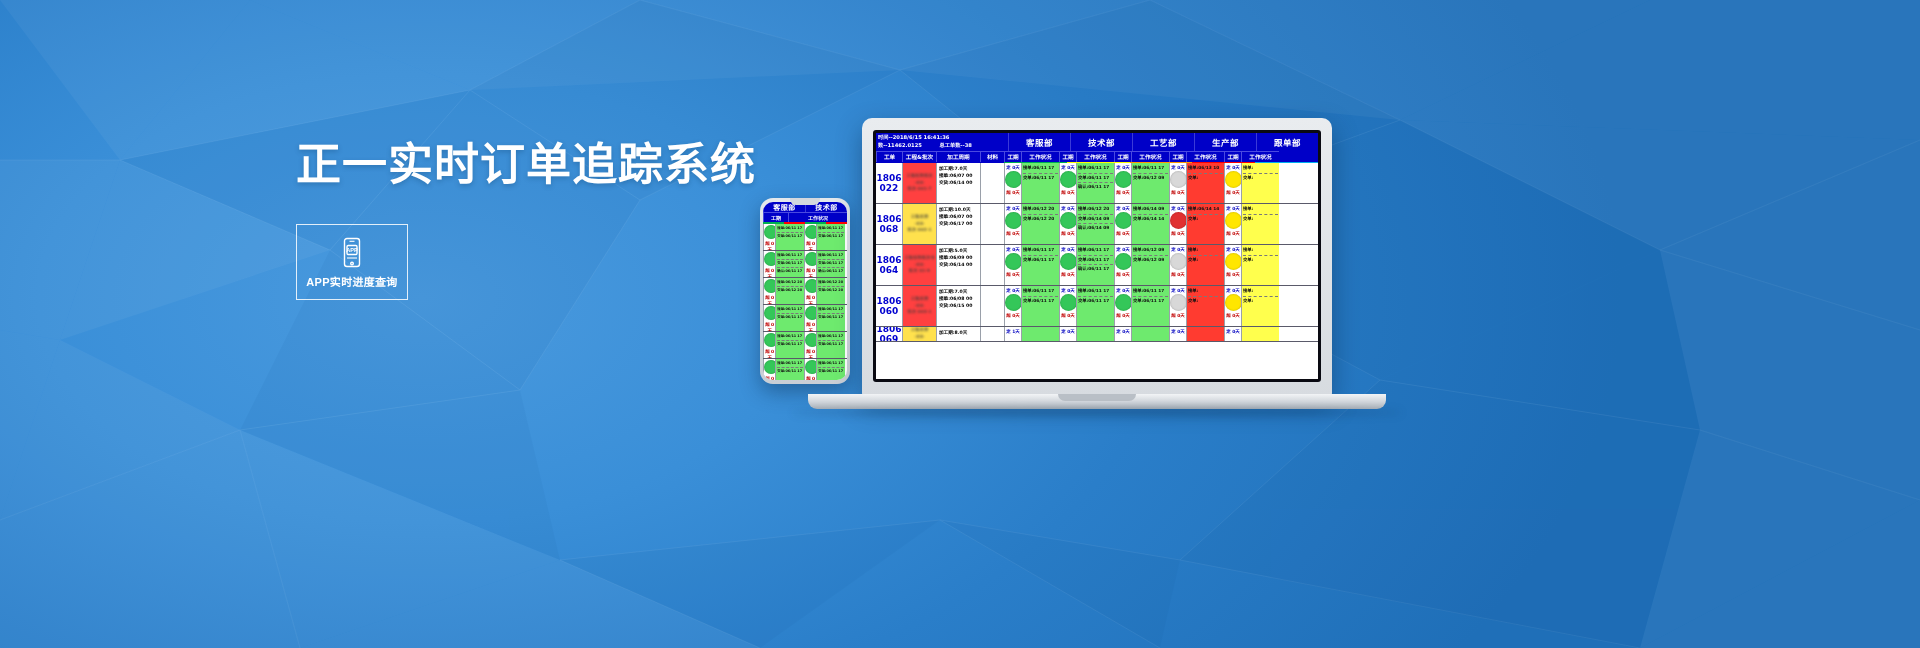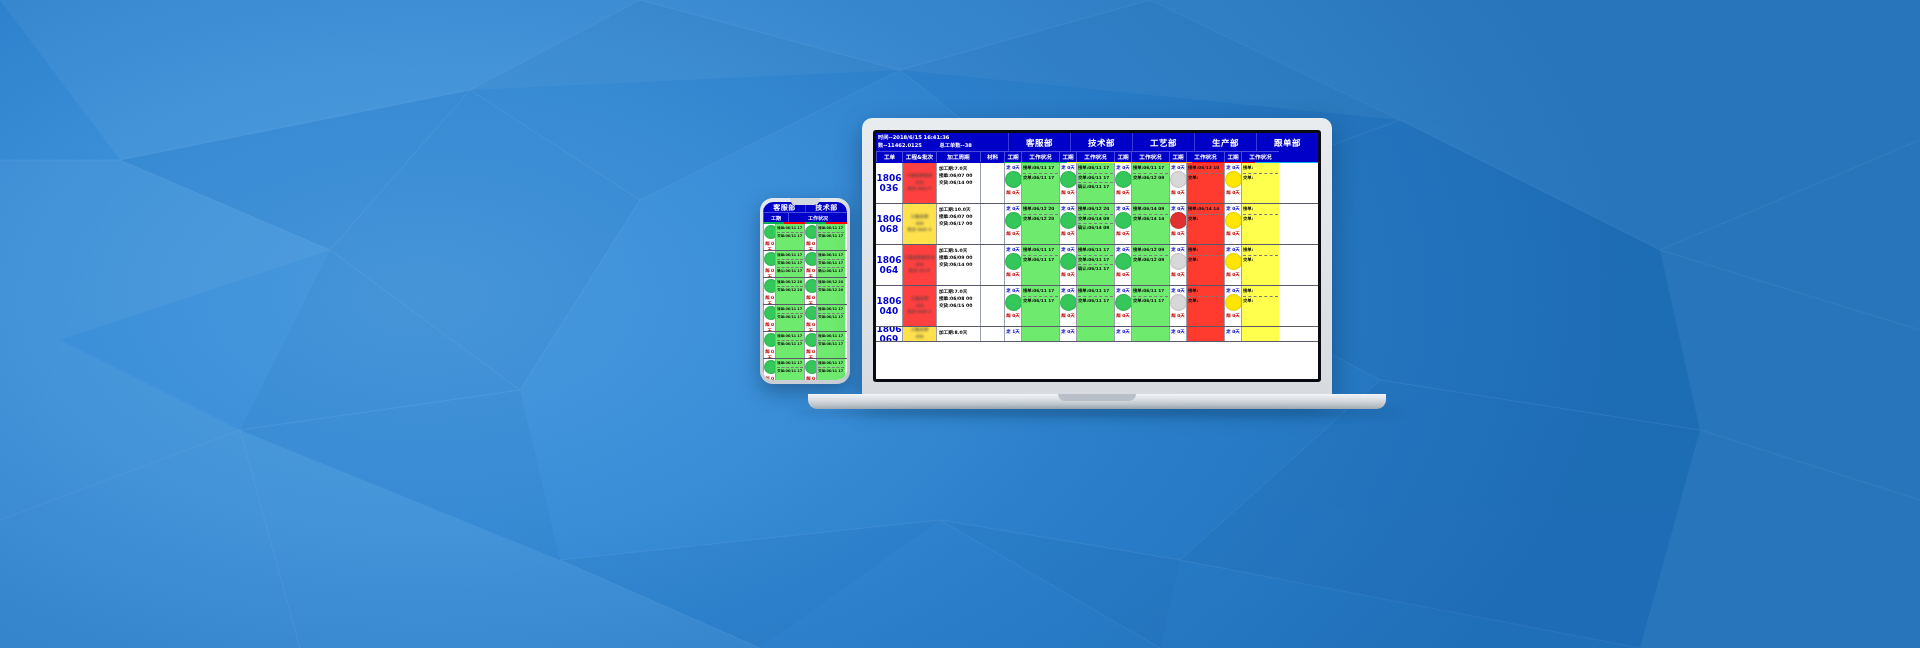--- a/index.html
+++ b/index.html
@@ -201,26 +201,40 @@
         <polyline points="240,430 300,648"></polyline>
         <polyline points="560,560 760,648"></polyline>
         <polyline points="940,520 1160,648"></polyline>
         <polyline points="1660,250 1920,140"></polyline>
       </g>
     </svg>
   </div>
 
   <div class="copy">
     <div class="headline">
+      <div class="l1">正一实时订单追踪系统</div>
     </div>
 
     <div class="features">
 
 
 
+      <div class="feat">
+        <span class="ficon">
+          <svg width="22" height="31" viewBox="0 0 22 31" fill="none" stroke="#ffffff" stroke-width="1.4">
+            <rect x="3.5" y="1.5" width="15" height="28" rx="2.5"></rect>
+            <line x1="8.5" y1="4.3" x2="13.5" y2="4.3" stroke-width="1.1"></line>
+            <circle cx="11" cy="26.6" r="1.3"></circle>
+            <rect x="6" y="8.5" width="10" height="9" rx="1.2"></rect>
+            <text x="11" y="15.4" font-size="5.6" font-family="Liberation Sans, sans-serif" font-weight="bold" fill="#ffffff" stroke="none" text-anchor="middle">APP</text>
+            <line x1="6" y1="21" x2="16" y2="21" stroke-width="1.1"></line>
+          </svg>
+        </span>
+        <span class="flabel">APP实时进度查询</span>
+      </div>
 
     </div>
   </div>
 
   <div class="phone">
     <div class="phone-notch"></div>
     <div class="phone-screen">
       <div class="dash">
         <div class="dash-top">
           <div class="dept-row" id="phone-dept-row">
@@ -404,21 +418,21 @@
                 <div style="background: rgb(255, 255, 0);"></div>
                 <div style="background: rgb(255, 153, 0);"></div>
                 <div style="background: rgb(255, 0, 0);"></div>
                 <div style="background: rgb(0, 176, 240);"></div>
               </div>
 
             <div class="rows" id="rows">
                 <div class="trow" style="height: 40px;">
                   <div class="tc c-order" style="width: 26px;">
                     <div>1806</div>
-                    <div>036</div>
+                    <div>022</div>
                   </div>
                   <div class="tc c-proj" style="width: 34px; background: rgb(255, 64, 64);">
                     <div class="blur-txt" style="white-space: pre-line;">工程名称批次
 -XX-
 批次 001-7</div>
                   </div>
                   <div class="tc c-cycle" style="width: 44px; white-space: pre-line;">加工期:7.0天
 接单:06/07 00
 交货:06/14 00</div>
                   <div class="tc c-mat" style="width: 24px;"></div>
@@ -587,21 +601,21 @@
                     <div class="dur-bot">超 0天</div>
                   </div>
                   <div class="tc c-stat" style="width: 38px; background: rgb(255, 255, 77);">
                     <div class="stat-line">接单:</div>
                     <div class="stat-line">交单:</div>
                   </div>
                 </div>
                 <div class="trow" style="height: 40px;">
                   <div class="tc c-order" style="width: 26px;">
                     <div>1806</div>
-                    <div>040</div>
+                    <div>060</div>
                   </div>
                   <div class="tc c-proj" style="width: 34px; background: rgb(255, 64, 64);">
                     <div class="blur-txt" style="white-space: pre-line;">工程名称
 -XX-
 批次 003-1</div>
                   </div>
                   <div class="tc c-cycle" style="width: 44px; white-space: pre-line;">加工期:7.0天
 接单:06/08 00
 交货:06/15 00</div>
                   <div class="tc c-mat" style="width: 24px;"></div>

